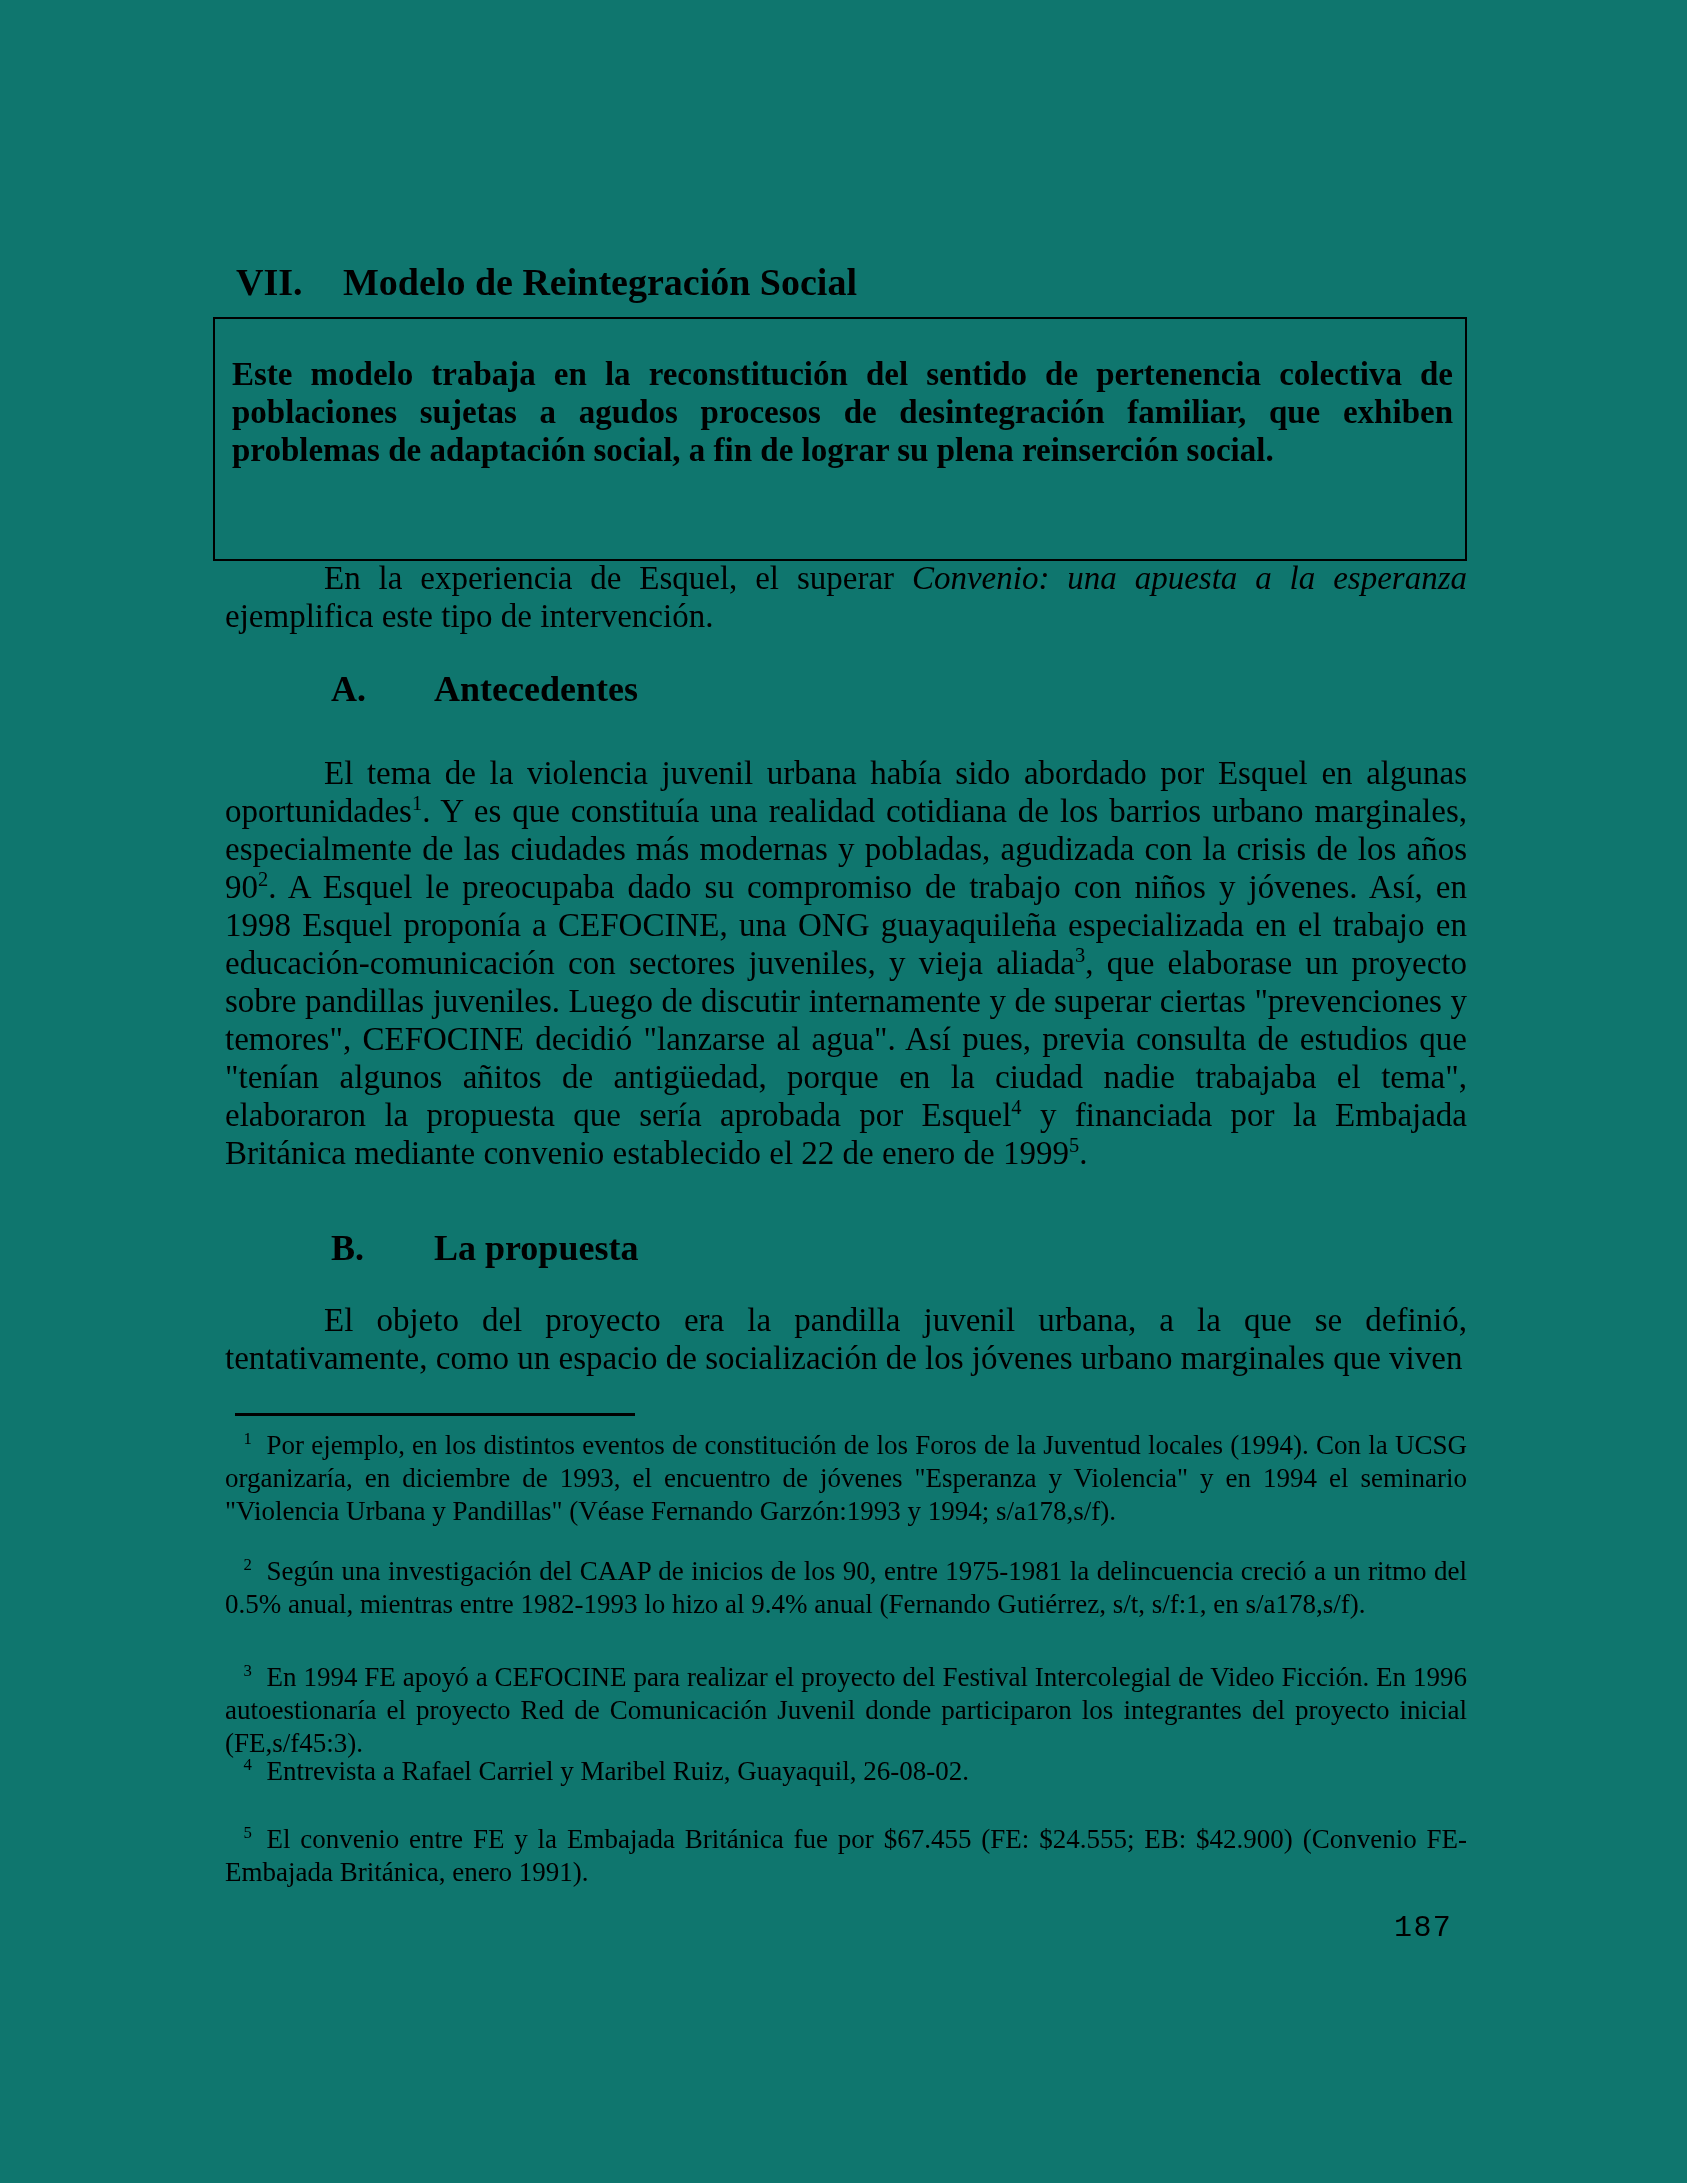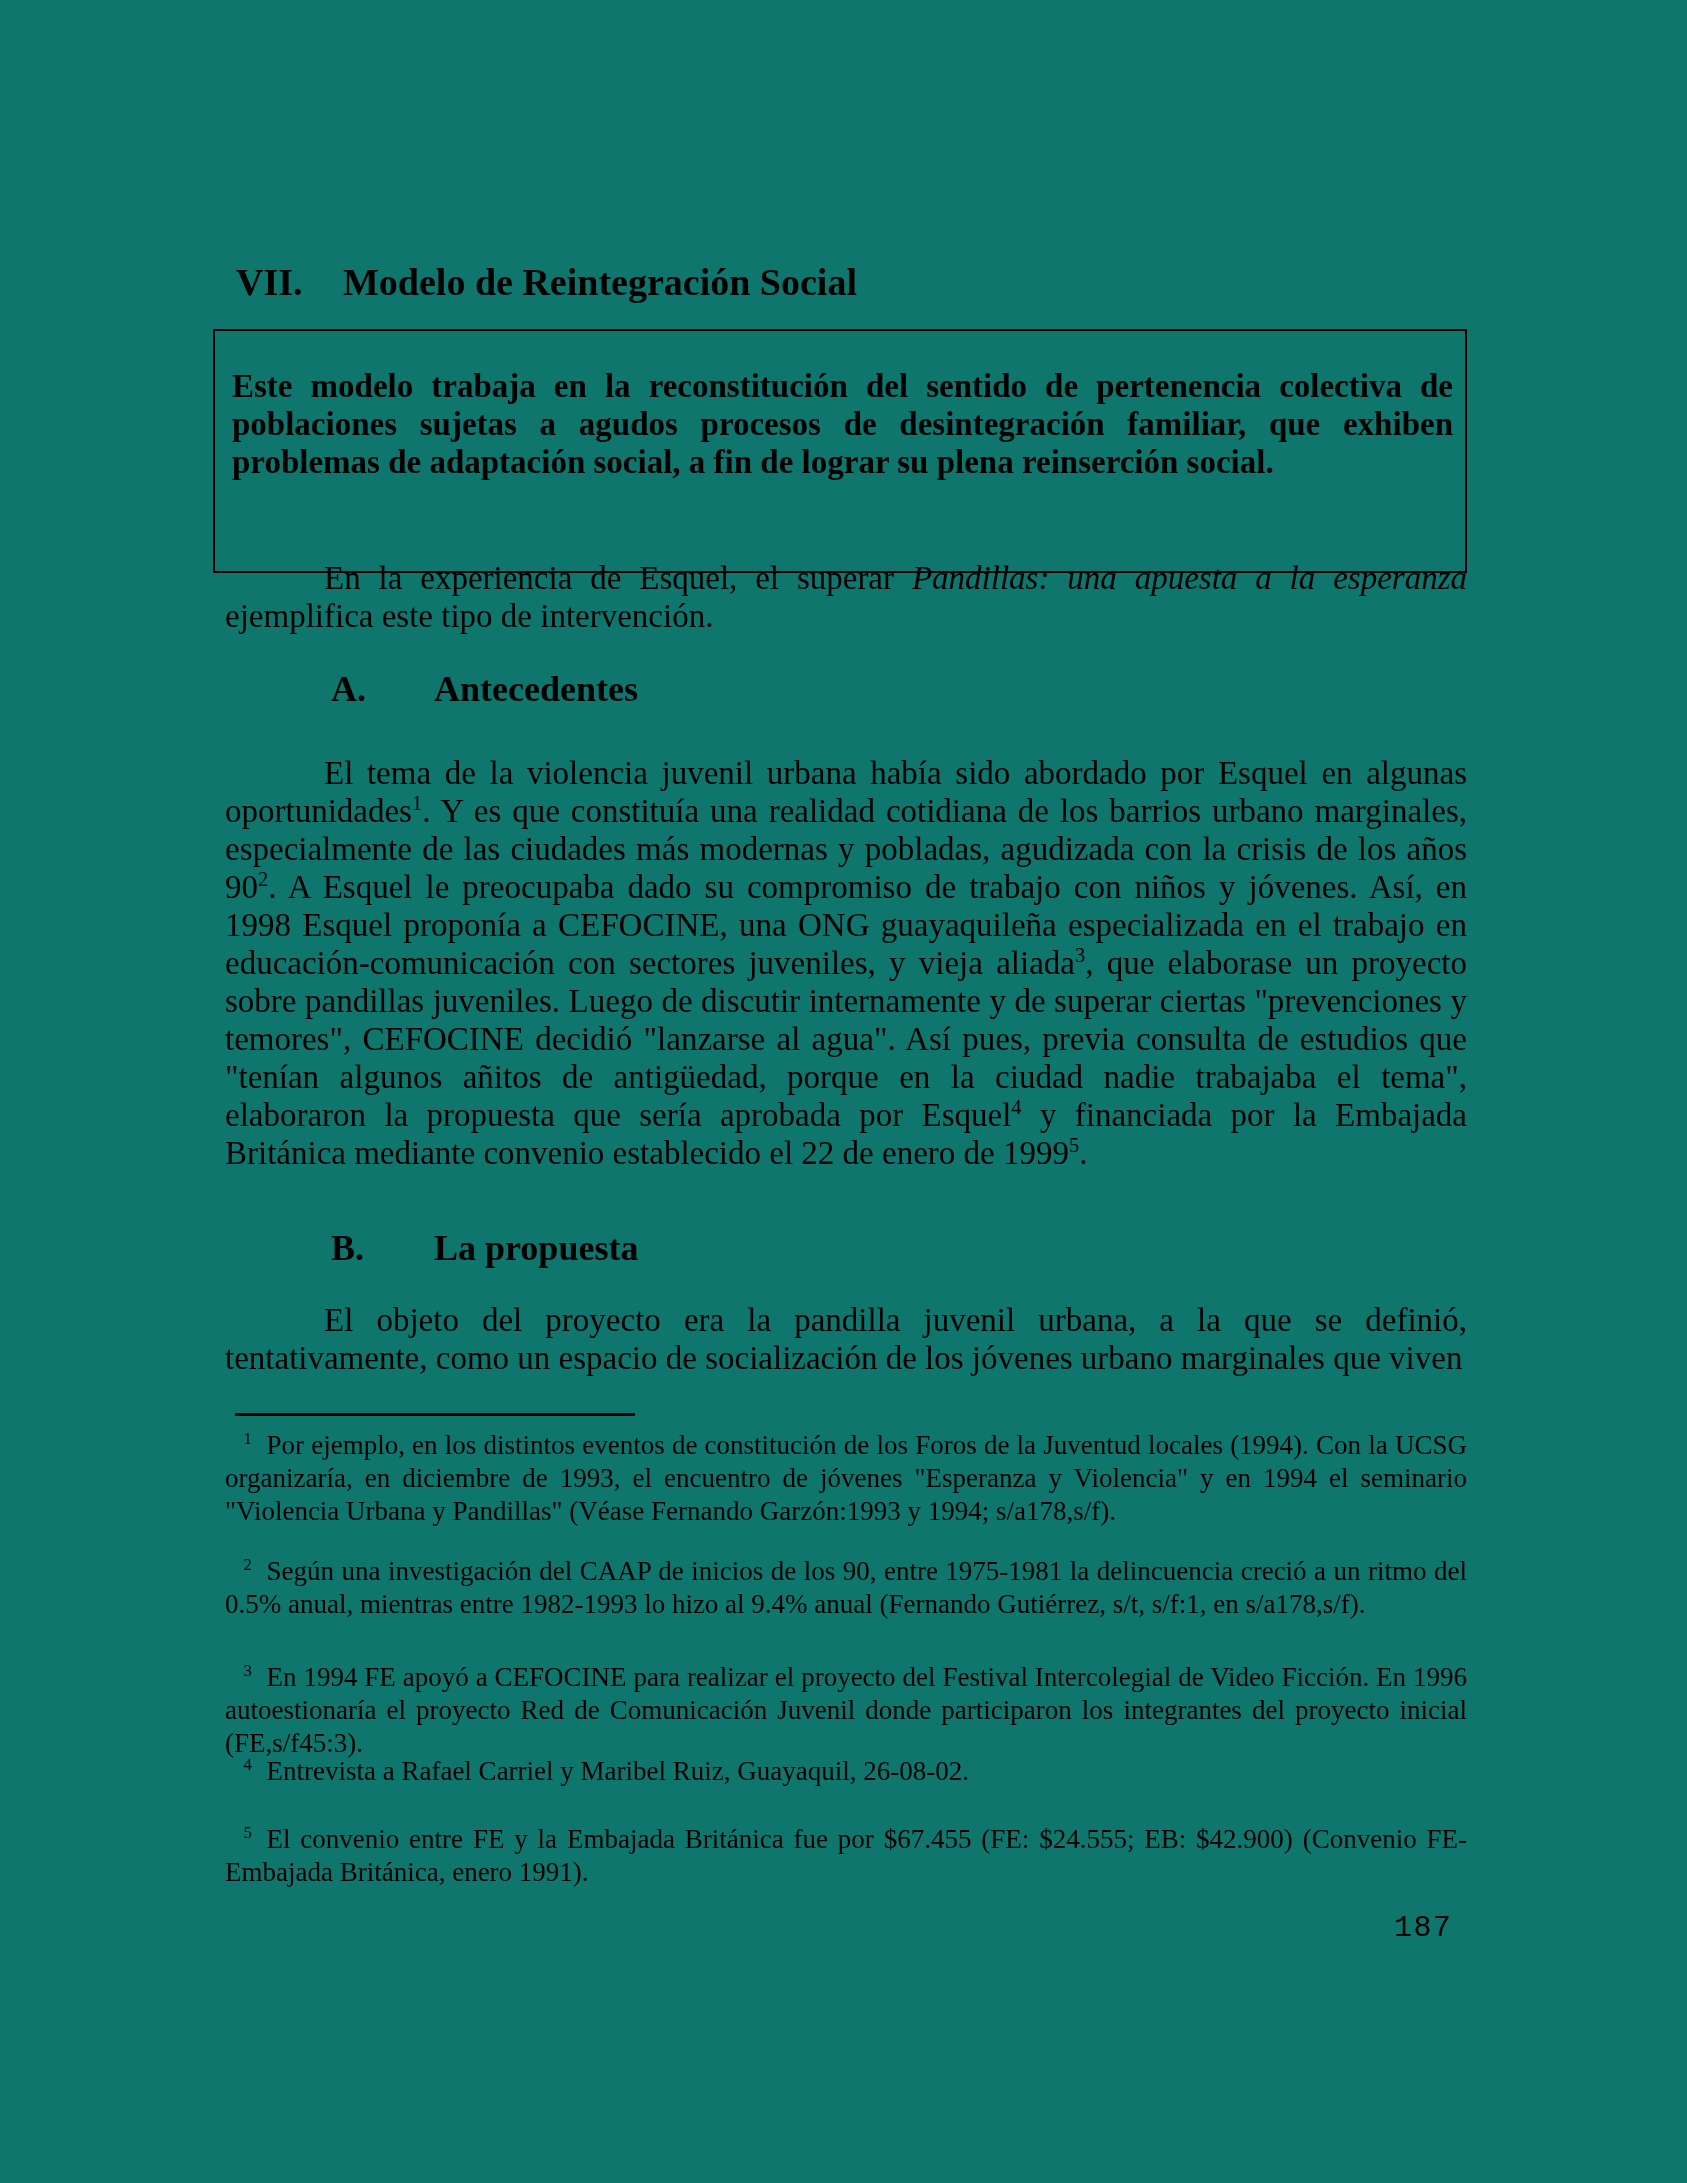--- a/index.html
+++ b/index.html
@@ -18,21 +18,20 @@
     font-size:38px;font-weight:bold;line-height:1.1;
     white-space:nowrap;
   }
   .doc-title .num{display:inline-block;min-width:107px;}
   
   .summary-box{
     position:absolute;top:317px;left:213px;
     box-sizing:border-box;width:1254px;height:244px;
     border:2.6px solid #000;
     padding:36px 12px 16px 17px;
-    margin-top:12px;
   }
   .summary-box p{
     margin:0;
     font-size:33px;font-weight:bold;line-height:38px;
     text-align:justify;
   }
   
   .body-par{
     position:absolute;left:225px;width:1242px;
     margin:0;
@@ -85,21 +84,21 @@
 <body>
 
 <div class="page">
 
   <h1 class="doc-title"><span class="num">VII.</span><span>Modelo de Reintegración Social</span></h1>
 
   <div class="summary-box">
     <p>Este modelo trabaja en la reconstitución del sentido de pertenencia colectiva de poblaciones sujetas a agudos procesos de desintegración familiar, que exhiben problemas de adaptación social, a fin de lograr su plena reinserción social.</p>
   </div>
 
-  <p class="body-par p-intro"><span>En la experiencia de Esquel, el superar </span><span class="i">Pandillas:  una apuesta a la esperanza</span><span> ejemplifica este tipo de intervención.</span></p>
+  <p class="body-par p-intro"><span>En la experiencia de Esquel, el superar </span><span class="i">Convenio:  una apuesta a la esperanza</span><span> ejemplifica este tipo de intervención.</span></p>
 
   <h2 class="sec-heading h-a"><span class="num">A.</span><span>Antecedentes</span></h2>
 
   <p class="body-par p-antecedentes"><span>El tema de la violencia juvenil urbana había sido abordado por Esquel en algunas oportunidades</span><sup>1</sup><span>.  Y es que constituía una realidad cotidiana de los barrios urbano marginales, especialmente de las ciudades más modernas y pobladas, agudizada con la crisis de los años 90</span><sup>2</sup><span>. A Esquel le preocupaba dado su compromiso de trabajo con niños y jóvenes.  Así, en 1998 Esquel proponía a CEFOCINE, una ONG guayaquileña especializada en el trabajo en educación-comunicación con sectores juveniles, y vieja aliada</span><sup>3</sup><span>, que elaborase un proyecto sobre pandillas juveniles.  Luego de discutir internamente y de superar ciertas "prevenciones y temores", CEFOCINE decidió "lanzarse al agua".  Así pues, previa consulta de estudios que "tenían algunos añitos de antigüedad, porque en la ciudad nadie trabajaba el tema", elaboraron la propuesta que sería aprobada por Esquel</span><sup>4</sup><span> y financiada por la Embajada Británica mediante convenio establecido el 22 de enero de 1999</span><sup>5</sup><span>.</span></p>
 
   <h2 class="sec-heading h-b"><span class="num">B.</span><span>La propuesta</span></h2>
 
   <p class="body-par p-propuesta"><span>El objeto del proyecto era la pandilla juvenil urbana, a la que se definió, tentativamente, como un espacio de socialización de los jóvenes urbano marginales que viven</span></p>
 
   <div class="fn-separator"></div>

